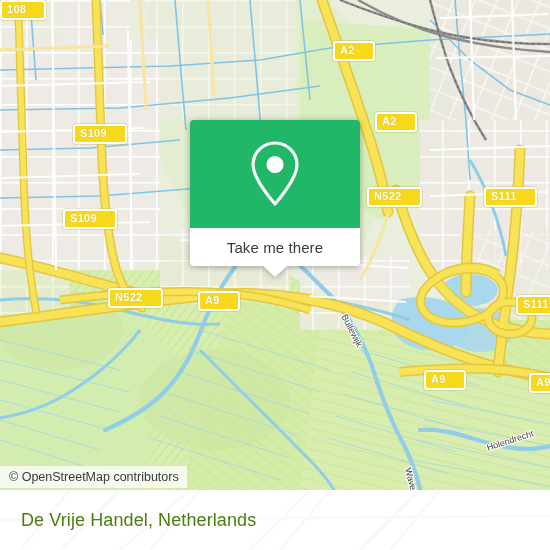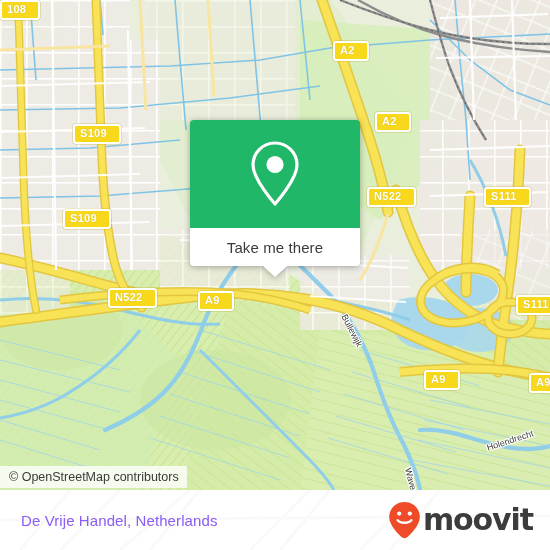--- a/index.html
+++ b/index.html
@@ -32,21 +32,21 @@
   
   .shield {
     position: absolute;
     background: #f7d81a;
     border: 2px solid #fff;
     border-radius: 3px;
     color: #ffffff;
     font-size: 11px;
     font-weight: bold;
     letter-spacing: 0.3px;
-    padding: 1px 12px 2px 5px;
+    padding: 1px 18px 2px 5px;
     line-height: 13px;
     font-family: "Liberation Sans", sans-serif;
     white-space: nowrap;
     text-shadow: 0 0 1px rgba(120,100,0,.35);
     box-shadow: 0 0 0 0.5px rgba(180,160,20,.5);
   }
 
   
   .wlabel {
     position: absolute;
@@ -125,22 +125,22 @@
     height: 60px;
     background: #ffffff;
     display: flex;
     align-items: center;
     justify-content: space-between;
     padding: 0 17px 0 21px;
     z-index: 50;
     overflow: hidden;
   }
   #place-title {
-    color: #8b5cf6;
-    font-size: 15px;
+    color: #4d7c0f;
+    font-size: 18px;
     font-family: "Liberation Sans", sans-serif;
     letter-spacing: .1px;
   }
   #moovit-logo {
     display: flex;
     align-items: center;
     gap: 2px;
   }
   #moovit-word {
     color: #3c3c3c;
@@ -426,26 +426,15 @@
         <path d="M120,60 L190,0"></path>
           <path d="M200,0 L150,60"></path>
         <path d="M250,60 L310,0"></path>
           <path d="M330,0 L280,60"></path>
         <path d="M360,60 L420,0"></path>
           <path d="M440,0 L390,60"></path>
         <path d="M0,30 L550,26"></path>
       </g>
     </svg>
     <span id="place-title">De Vrije Handel, Netherlands</span>
-    <div id="moovit-logo">
-      <svg width="33" height="38" viewBox="0 0 33 38">
-        <path d="M16.5 1 C8.0 1 1.2 7.6 1.2 15.9 C1.2 24.2 10.6 33.6 14.3 36.6
-                 C15.6 37.6 17.4 37.6 18.7 36.6 C22.4 33.6 31.8 24.2 31.8 15.9
-                 C31.8 7.6 25.0 1 16.5 1 Z" fill="#ef4b28"></path>
-        <circle cx="11.2" cy="12.6" r="2.15" fill="#ffffff"></circle>
-        <circle cx="21.8" cy="12.6" r="2.15" fill="#ffffff"></circle>
-        <path d="M9.6 19.2 C11.8 22.6 21.2 22.6 23.4 19.2" fill="none" stroke="#ffffff" stroke-width="2.4" stroke-linecap="round"></path>
-      </svg>
-      <span id="moovit-word">moovit</span>
-    </div>
   </div>
 
 </div>
 
 </body></html>

